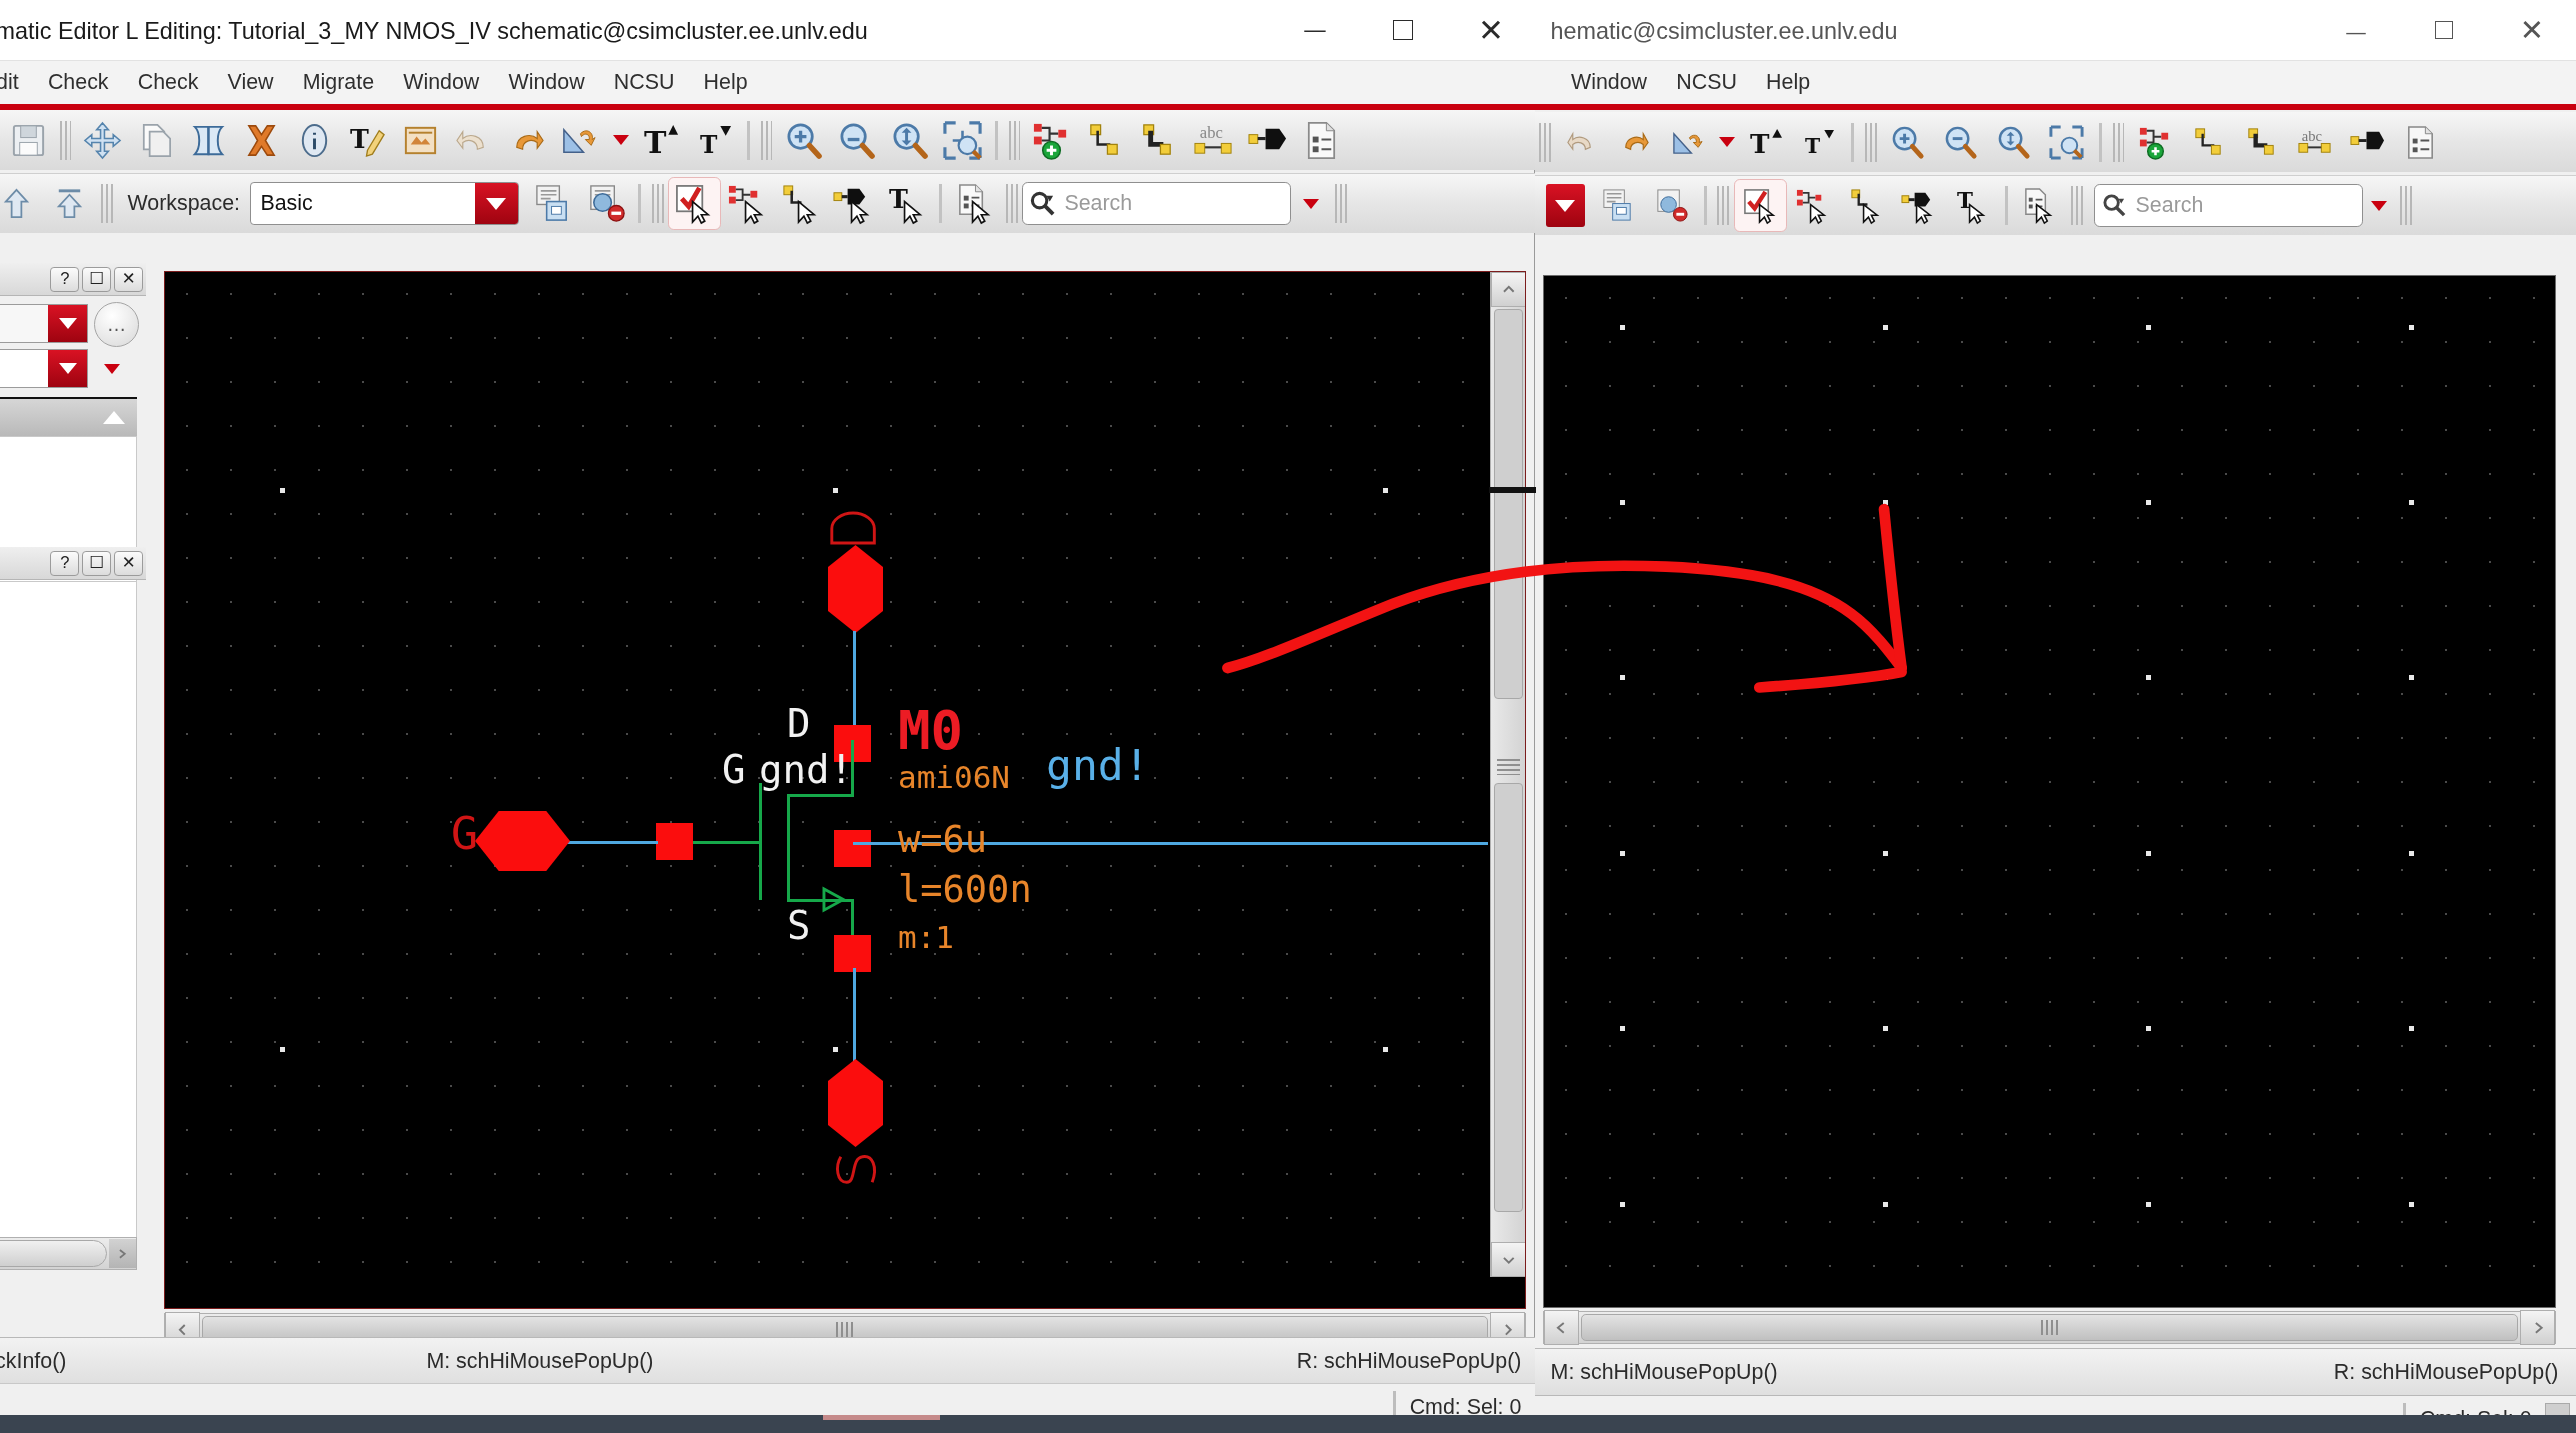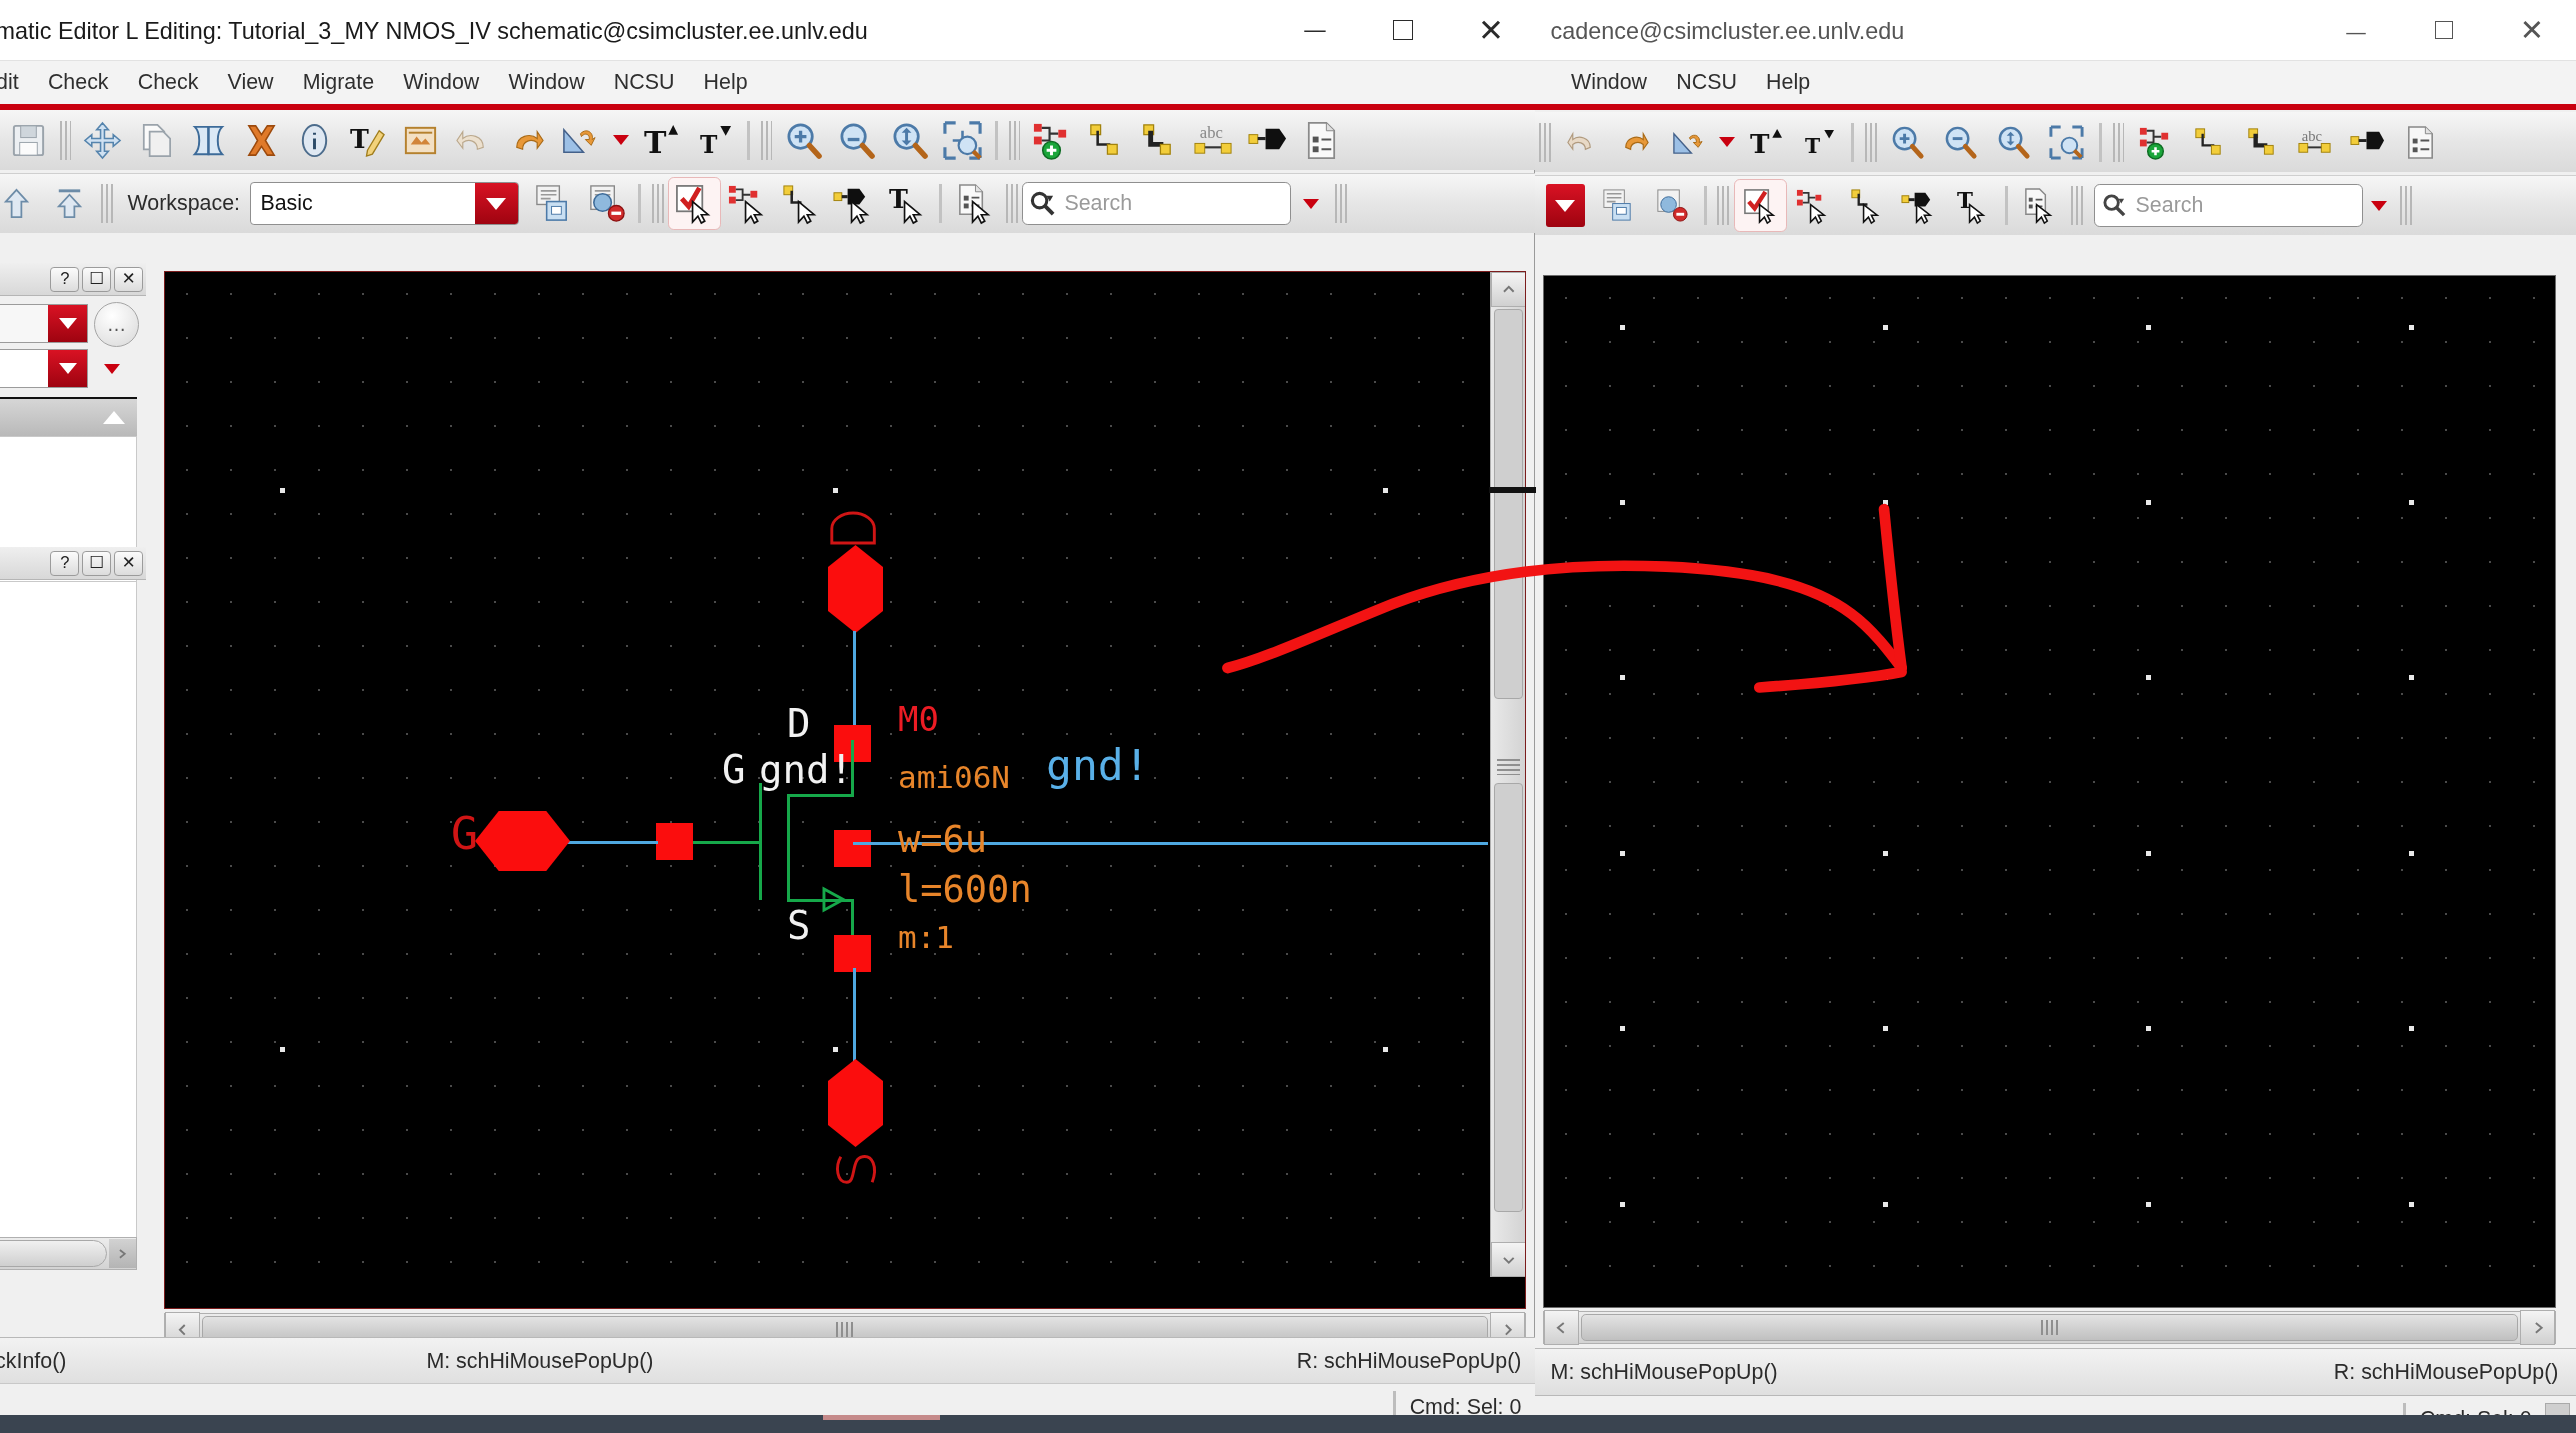--- a/index.html
+++ b/index.html
@@ -170,21 +170,21 @@
   svg { display:block; overflow: visible; }
 </style>
 </head>
 <body>
 
 <div id="root">
 
   <div class="win2">
 
     <div class="win2-titlebar">
-      <div class="win2-title">cadence@csimcluster.ee.unlv.edu</div>
+      <div class="win2-title">hematic@csimcluster.ee.unlv.edu</div>
       <div class="wbtns" style="right:0;">
         <div class="wbtn">
           <span class="wbtn-min" style="color:#555;"></span>
         </div>
         <div class="wbtn">
           <span style="display:block;width:17.5px;height:17.5px;border:1.9px solid #555;"></span>
         </div>
         <div class="wbtn">
           <span style="font-size:29px;color:#555;">✕</span>
         </div>
@@ -873,21 +873,21 @@
             <path d="M40 8 C24 2 12 8 14 18 C16 30 40 24 40 34 C40 44 24 46 14 40" fill="none" stroke="#d01515" stroke-width="3" transform="rotate(90 28 24)"></path>
           </svg>
         </div>
 
         <div class="wire-blue" style="left:688px;top:570px;width:635px;height:2.9px;"></div>
 
         <div class="sch-txt t-white" style="left:622px;top:429px;font-size:39px;">D</div>
         <div class="sch-txt t-white" style="left:557px;top:475px;font-size:39px;">G</div>
         <div class="sch-txt t-white" style="left:622px;top:631px;font-size:39px;">S</div>
 
-        <div class="sch-txt t-red" style="left:733px;top:427px;font-size:34px;">M0</div>
+        <div class="sch-txt t-red" style="left:733px;top:427px;font-size:54px;font-weight:bold;">M0</div>
 
         <div class="sch-txt t-white" style="left:594px;top:475px;font-size:39px;">gnd!</div>
 
         <div class="sch-txt t-orange" style="left:733px;top:487px;font-size:31px;">ami06N</div>
 
         <div class="sch-txt t-blue" style="left:881px;top:468px;font-size:43px;">gnd!</div>
 
         <div class="sch-txt t-orange" style="left:733px;top:546px;font-size:37px;">w=6u</div>
         <div class="sch-txt t-orange" style="left:733px;top:596px;font-size:37px;">l=600n</div>
         <div class="sch-txt t-orange" style="left:733px;top:647px;font-size:31px;">m:1</div>

